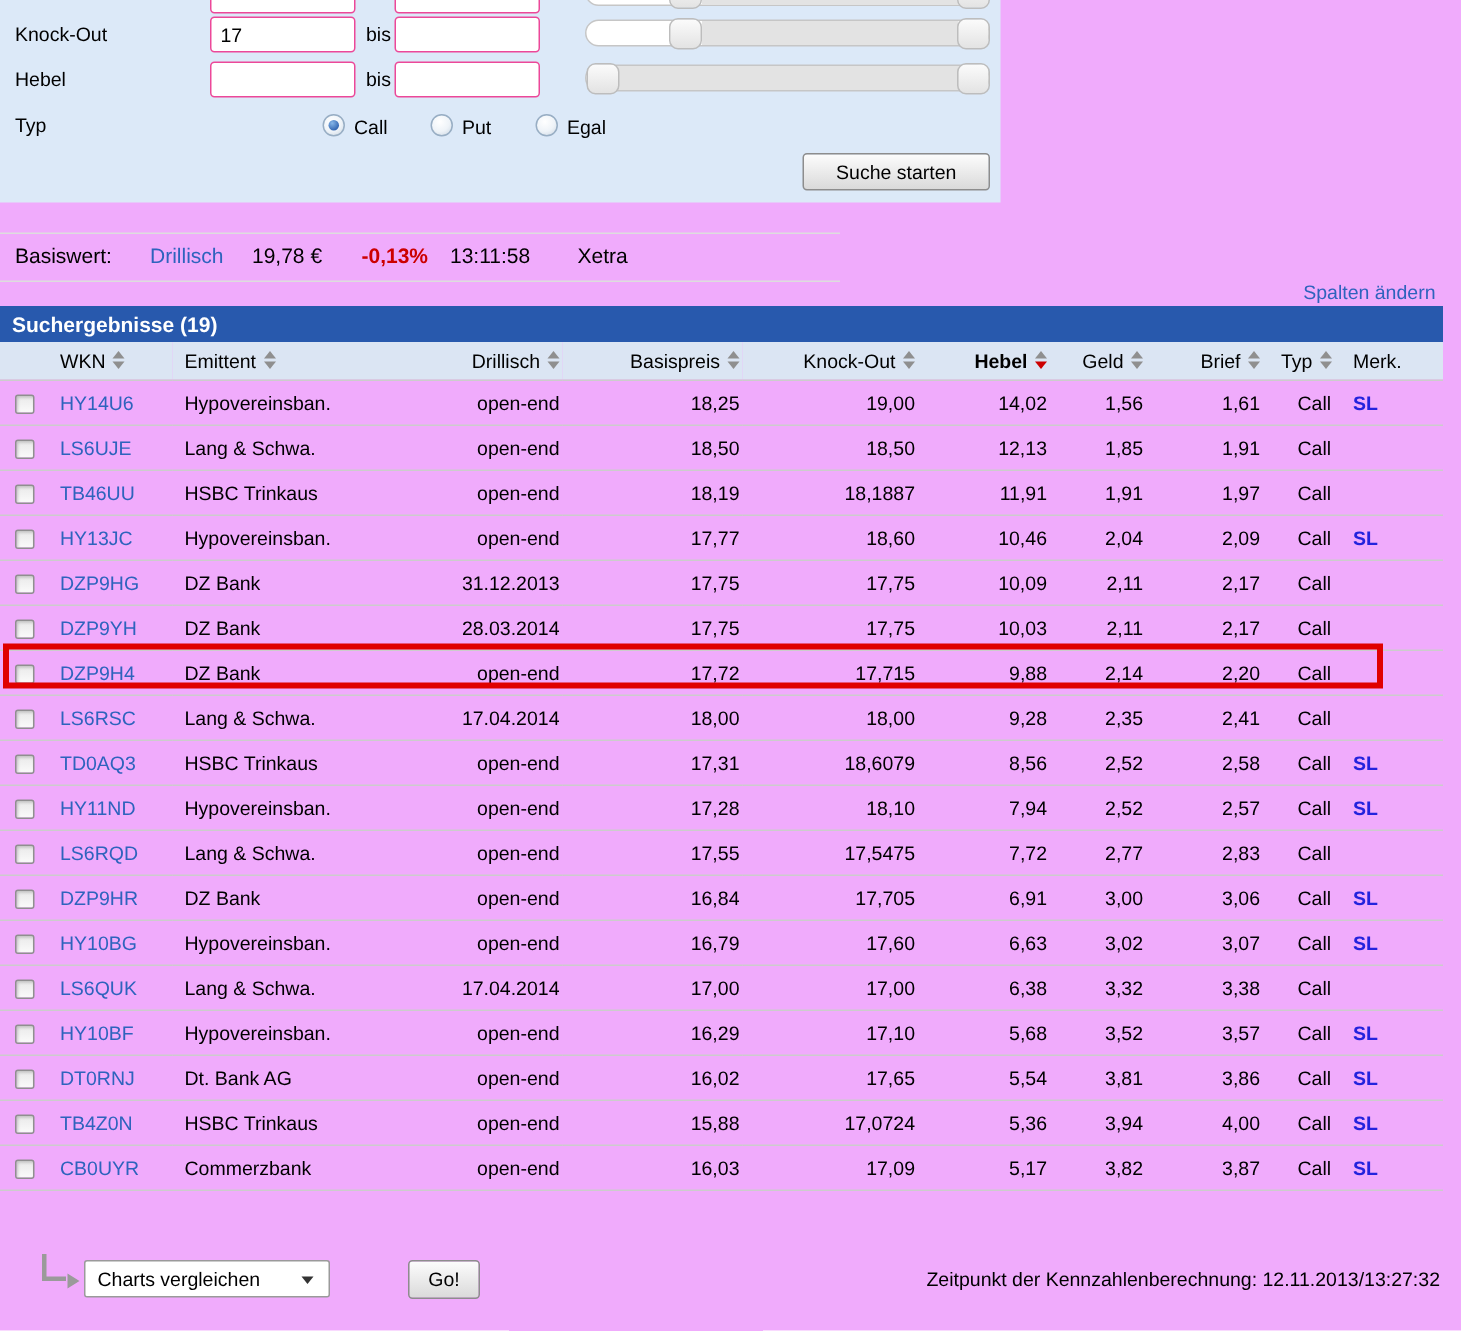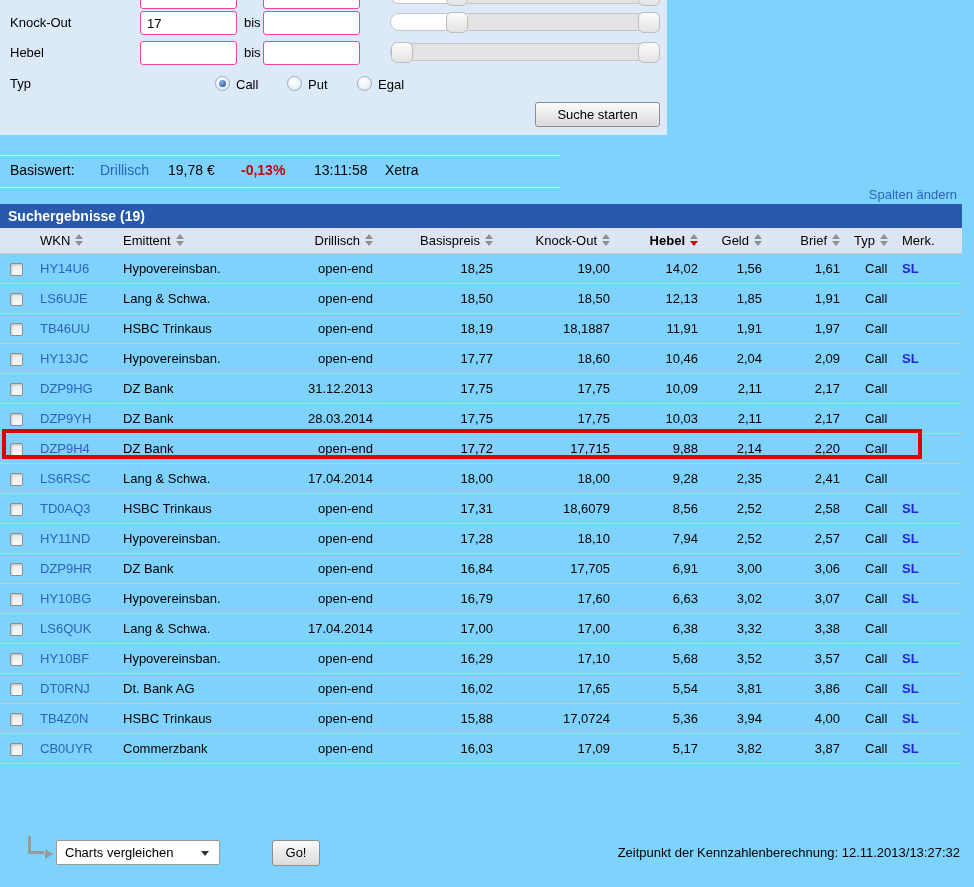--- a/index.html
+++ b/index.html
@@ -1,18 +1,18 @@
 <!DOCTYPE html>
 <html style="--accent-bar: #2859ad; --header-row-bg: #dbe5f3; --form-bg: #dce9f8; --link: #2e63bd; --negative: #cc0000; --highlight-border: #e00000; --sl-badge: #2323dd; --row-separator: #cccccc;"><head>
 <meta charset="utf-8">
 <style>
   * { margin:0; padding:0; box-sizing:border-box; }
   html,body { background:#fff; }
   body { font-family:"Liberation Sans","DejaVu Sans",sans-serif; color:#000; }
-  #page { position:relative; width:974px; height:887px; background:#7dd3fc; overflow:hidden; }
+  #page { position:relative; width:974px; height:887px; background:#f0abfc; overflow:hidden; }
 
   
   .form-panel { position:absolute; left:0; top:0; width:667px; height:135px;
                 background:var(--form-bg,#dce9f8); overflow:hidden; }
   .form-label { position:absolute; left:10px; font-size:13px; }
   .text-input { position:absolute; width:97px; height:24px; background:#fff;
                 border:1px solid #ec4899; border-radius:3px; font-size:13px;
                 padding:0 6px; font-family:inherit; color:#000; }
   .bis-label  { position:absolute; left:244px; font-size:13px; }
   .slider { position:absolute; left:390px; width:270px; height:18px;
@@ -133,21 +133,21 @@
     <span class="radio-label" id="radio-label-2" style="left:378px; top:77px;">Egal</span>
 
     <div class="btn" id="suche-btn">Suche starten</div>
   </div>
 
   <div class="hline" id="bw-line-top"></div>
   <span class="bw-item" style="left:10px;">Basiswert:</span>
   <span class="bw-item link" style="left:100px;">Drillisch</span>
   <span class="bw-item" style="left:168px;">19,78 €</span>
   <span class="bw-item neg" style="left:241px;">-0,13%</span>
-  <span class="bw-item" style="left:314px;">13:11:58</span>
+  <span class="bw-item" style="left:300px;">13:11:58</span>
   <span class="bw-item" style="left:385px;">Xetra</span>
   <div class="hline" id="bw-line-bottom"></div>
 
   <a class="link" id="spalten-link">Spalten ändern</a>
 
   <div id="results">
     <div id="results-title">Suchergebnisse (19)</div>
     <table>
       <colgroup>
         <col style="width:32px">
@@ -303,20 +303,33 @@
             <td class="ar">17,28</td>
             <td class="ar">18,10</td>
             <td class="ar">7,94</td>
             <td class="ar">2,52</td>
             <td class="ar">2,57</td>
             <td class="typ-cell">Call</td>
             <td class="merk-cell"><span class="sl">SL</span></td>
           </tr>
           <tr>
             <td class="ac"><span class="checkbox"></span></td>
+            <td class="al"><a class="wkn-link">LS6RQD</a></td>
+            <td class="al">Lang &amp; Schwa.</td>
+            <td class="ar">open-end</td>
+            <td class="ar">17,55</td>
+            <td class="ar">17,5475</td>
+            <td class="ar">7,72</td>
+            <td class="ar">2,77</td>
+            <td class="ar">2,83</td>
+            <td class="typ-cell">Call</td>
+            <td class="merk-cell"></td>
+          </tr>
+          <tr>
+            <td class="ac"><span class="checkbox"></span></td>
             <td class="al"><a class="wkn-link">DZP9HR</a></td>
             <td class="al">DZ Bank</td>
             <td class="ar">open-end</td>
             <td class="ar">16,84</td>
             <td class="ar">17,705</td>
             <td class="ar">6,91</td>
             <td class="ar">3,00</td>
             <td class="ar">3,06</td>
             <td class="typ-cell">Call</td>
             <td class="merk-cell"><span class="sl">SL</span></td>

